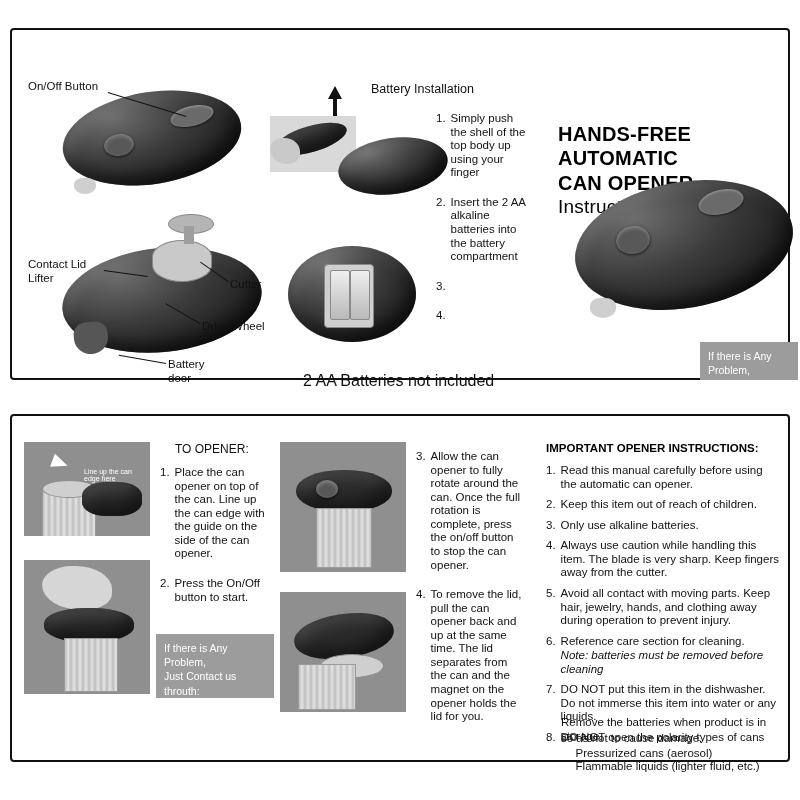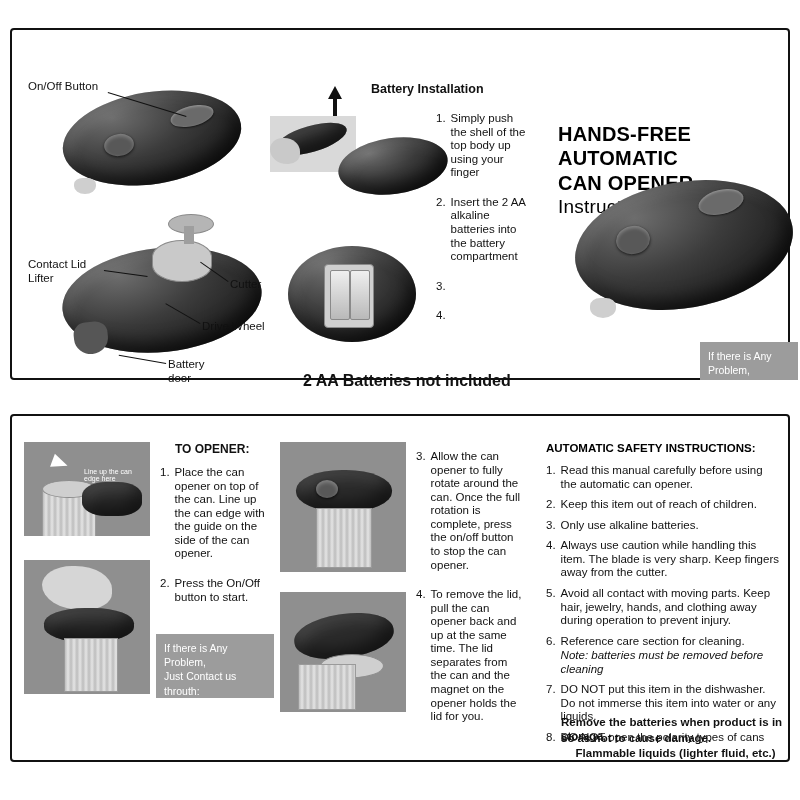--- a/index.html
+++ b/index.html
@@ -41,21 +41,21 @@
     width: 780px;
     height: 348px;
   }
 
   
   .lbl {
     font-size: 11.5px;
     line-height: 1.18;
     color: #111;
   }
-  .bold { font-weight: bold; padding-left: 15px; }
+  .bold { font-weight: normal; padding-left: 15px; }
   .ital { font-style: italic; }
 
   
   .device {
     position: absolute;
     background: #2b2b2b;
     border-radius: 50%;
     box-shadow: inset -6px -10px 16px rgba(0,0,0,0.55),
                 inset 6px 8px 14px rgba(255,255,255,0.12);
   }
@@ -318,21 +318,21 @@
       <div class="numrow">
         <div class="n lbl">3.</div>
         <div class="t lbl">Allow the can opener to fully rotate around the can. Once the full rotation is complete, press the on/off button to stop the can opener.</div>
       </div>
       <div class="numrow" style="margin-top:16px;">
         <div class="n lbl">4.</div>
         <div class="t lbl">To remove the lid, pull the can opener back and up at the same time. The lid separates from the can and the magnet on the opener holds the lid for you.</div>
       </div>
     </div>
 
-    <div class="safety-title" style="left:534px; top:26px;">AUTOMATIC SAFETY INSTRUCTIONS:</div>
+    <div class="safety-title" style="left:534px; top:26px;">IMPORTANT OPENER INSTRUCTIONS:</div>
 
     <div class="numlist" style="left:534px; top:48px; width:234px;">
       <div class="numrow">
         <div class="n lbl">1.</div>
         <div class="t lbl">Read this manual carefully before using the automatic can opener.</div>
       </div>
       <div class="numrow">
         <div class="n lbl">2.</div>
         <div class="t lbl">Keep this item out of reach of children.</div>
       </div>
@@ -356,20 +356,24 @@
         <div class="n lbl" style="visibility:hidden;">6.</div>
         <div class="t lbl ital">Note: batteries must be removed before cleaning</div>
       </div>
       <div class="numrow">
         <div class="n lbl">7.</div>
         <div class="t lbl">DO NOT put this item in the dishwasher. Do not immerse this item into water or any liquids.</div>
       </div>
       <div class="numrow" style="margin-bottom:2px;">
         <div class="n lbl">8.</div>
         <div class="t lbl">DO NOT open the polarity types of cans</div>
+      </div>
+      <div class="numrow" style="margin-bottom:0;">
+        <div class="n lbl" style="visibility:hidden;">8.</div>
+        <div class="t lbl bold">Pressurized cans (aerosol)</div>
       </div>
       <div class="numrow">
         <div class="n lbl" style="visibility:hidden;">8.</div>
         <div class="t lbl bold">Flammable liquids (lighter fluid, etc.)</div>
       </div>
     </div>
 
     <div class="lbl bold" style="position:absolute; left:534px; top:300px;">Remove the batteries when product is in storage,</div>
     <div class="lbl bold" style="position:absolute; left:534px; top:316px;">so as not to cause damage.</div>
   </div>

